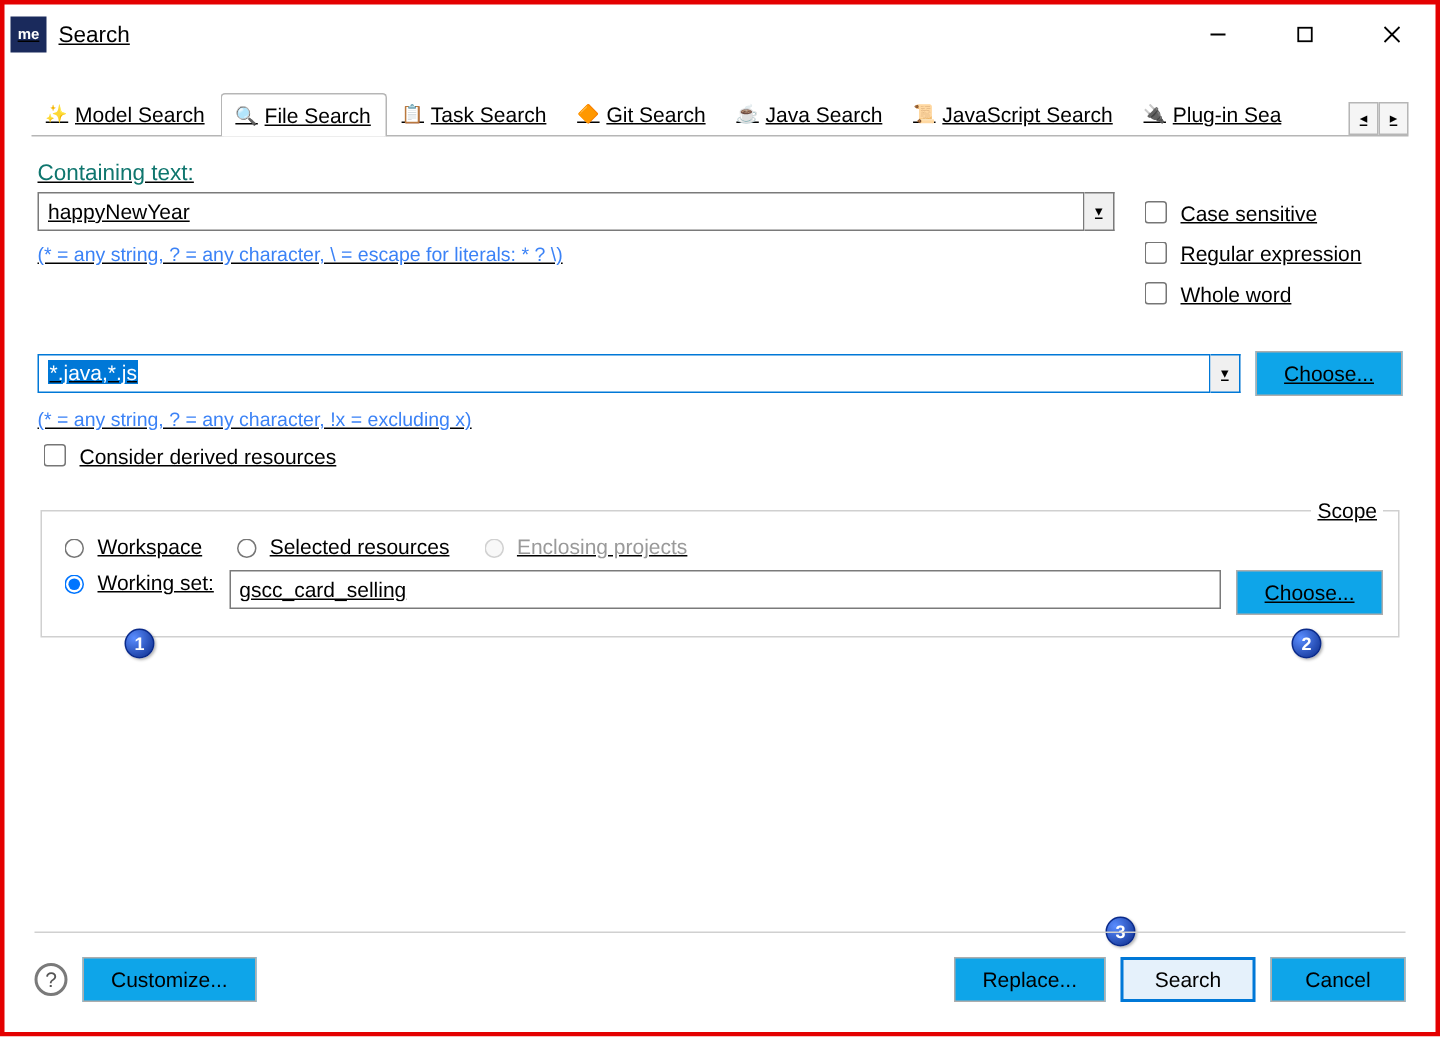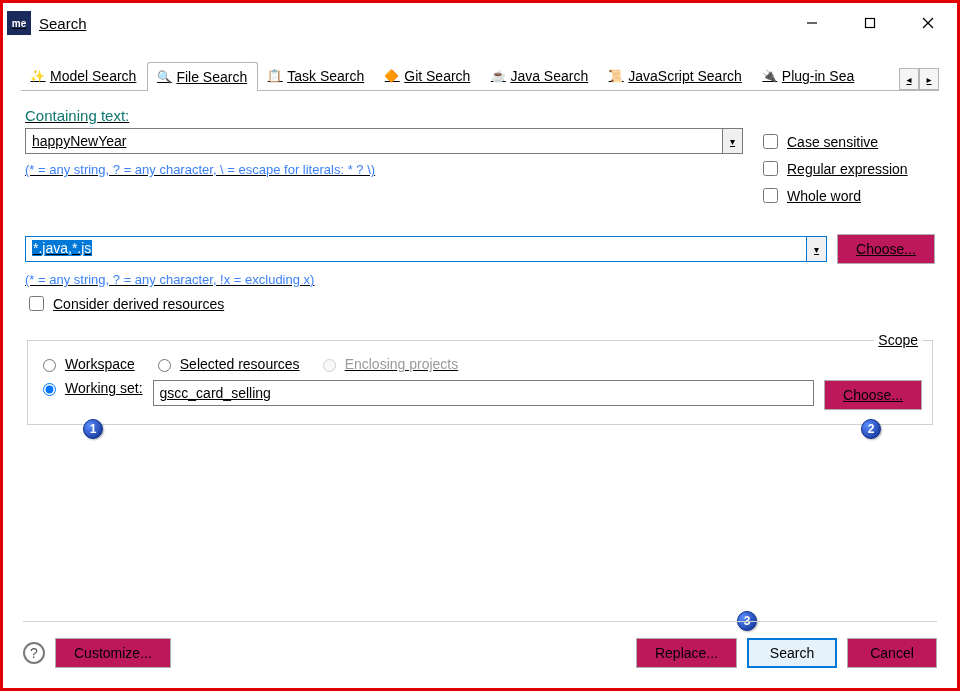--- a/index.html
+++ b/index.html
@@ -25,21 +25,21 @@
   .rightcol { width: 176px; padding-top: 24px; }
   .combo { display: flex; width: 100%; }
   .combo input { flex: 1; height: 26px; border: 1px solid #7a7a7a; padding: 0 6px; font-size: 14px; }
   .combo .dd { width: 20px; height: 26px; border: 1px solid #7a7a7a; border-left: none; background: #f0f0f0; display: flex; align-items: center; justify-content: center; font-size: 10px; }
   .hint { font-size: 13px; color: #3b82f6; margin-top: 8px; }
   .chk { display: flex; align-items: center; gap: 6px; font-size: 14px; margin-bottom: 6px; }
   .chk input { width: 15px; height: 15px; }
   .section2 { margin-top: 22px; }
   .patrow { display: flex; gap: 10px; align-items: center; }
   .patrow .combo { flex: 1; }
-  .btn { height: 30px; padding: 0 18px; border: 1px solid #adadad; background: #be185d; font-size: 14px; display: inline-flex; align-items: center; justify-content: center; min-width: 90px; }
+  .btn { height: 30px; padding: 0 18px; border: 1px solid #adadad; background: #0ea5e9; font-size: 14px; display: inline-flex; align-items: center; justify-content: center; min-width: 90px; }
   .btn.primary { border: 2px solid #0078d7; background: #e5f1fb; }
   .combo.focus .dd { border-color: #0078d7; }
   .hl { background: #0078d7; color: #fff; padding: 0 1px; }
   fieldset.scope { border: 1px solid #d0d0d0; margin-top: 18px; padding: 8px 10px 14px 10px; }
   fieldset.scope legend { font-size: 14px; padding: 0 4px; text-align: right; }
   .radios { display: flex; gap: 18px; align-items: center; font-size: 14px; margin-bottom: 8px; }
   .radios label { display: flex; align-items: center; gap: 6px; }
   .radios label.dis { color: #9a9a9a; }
   .wsrow { display: flex; align-items: flex-start; gap: 10px; }
   .wsrow input[type=text] { flex: 1; height: 26px; border: 1px solid #7a7a7a; padding: 0 6px; font-size: 14px; }

